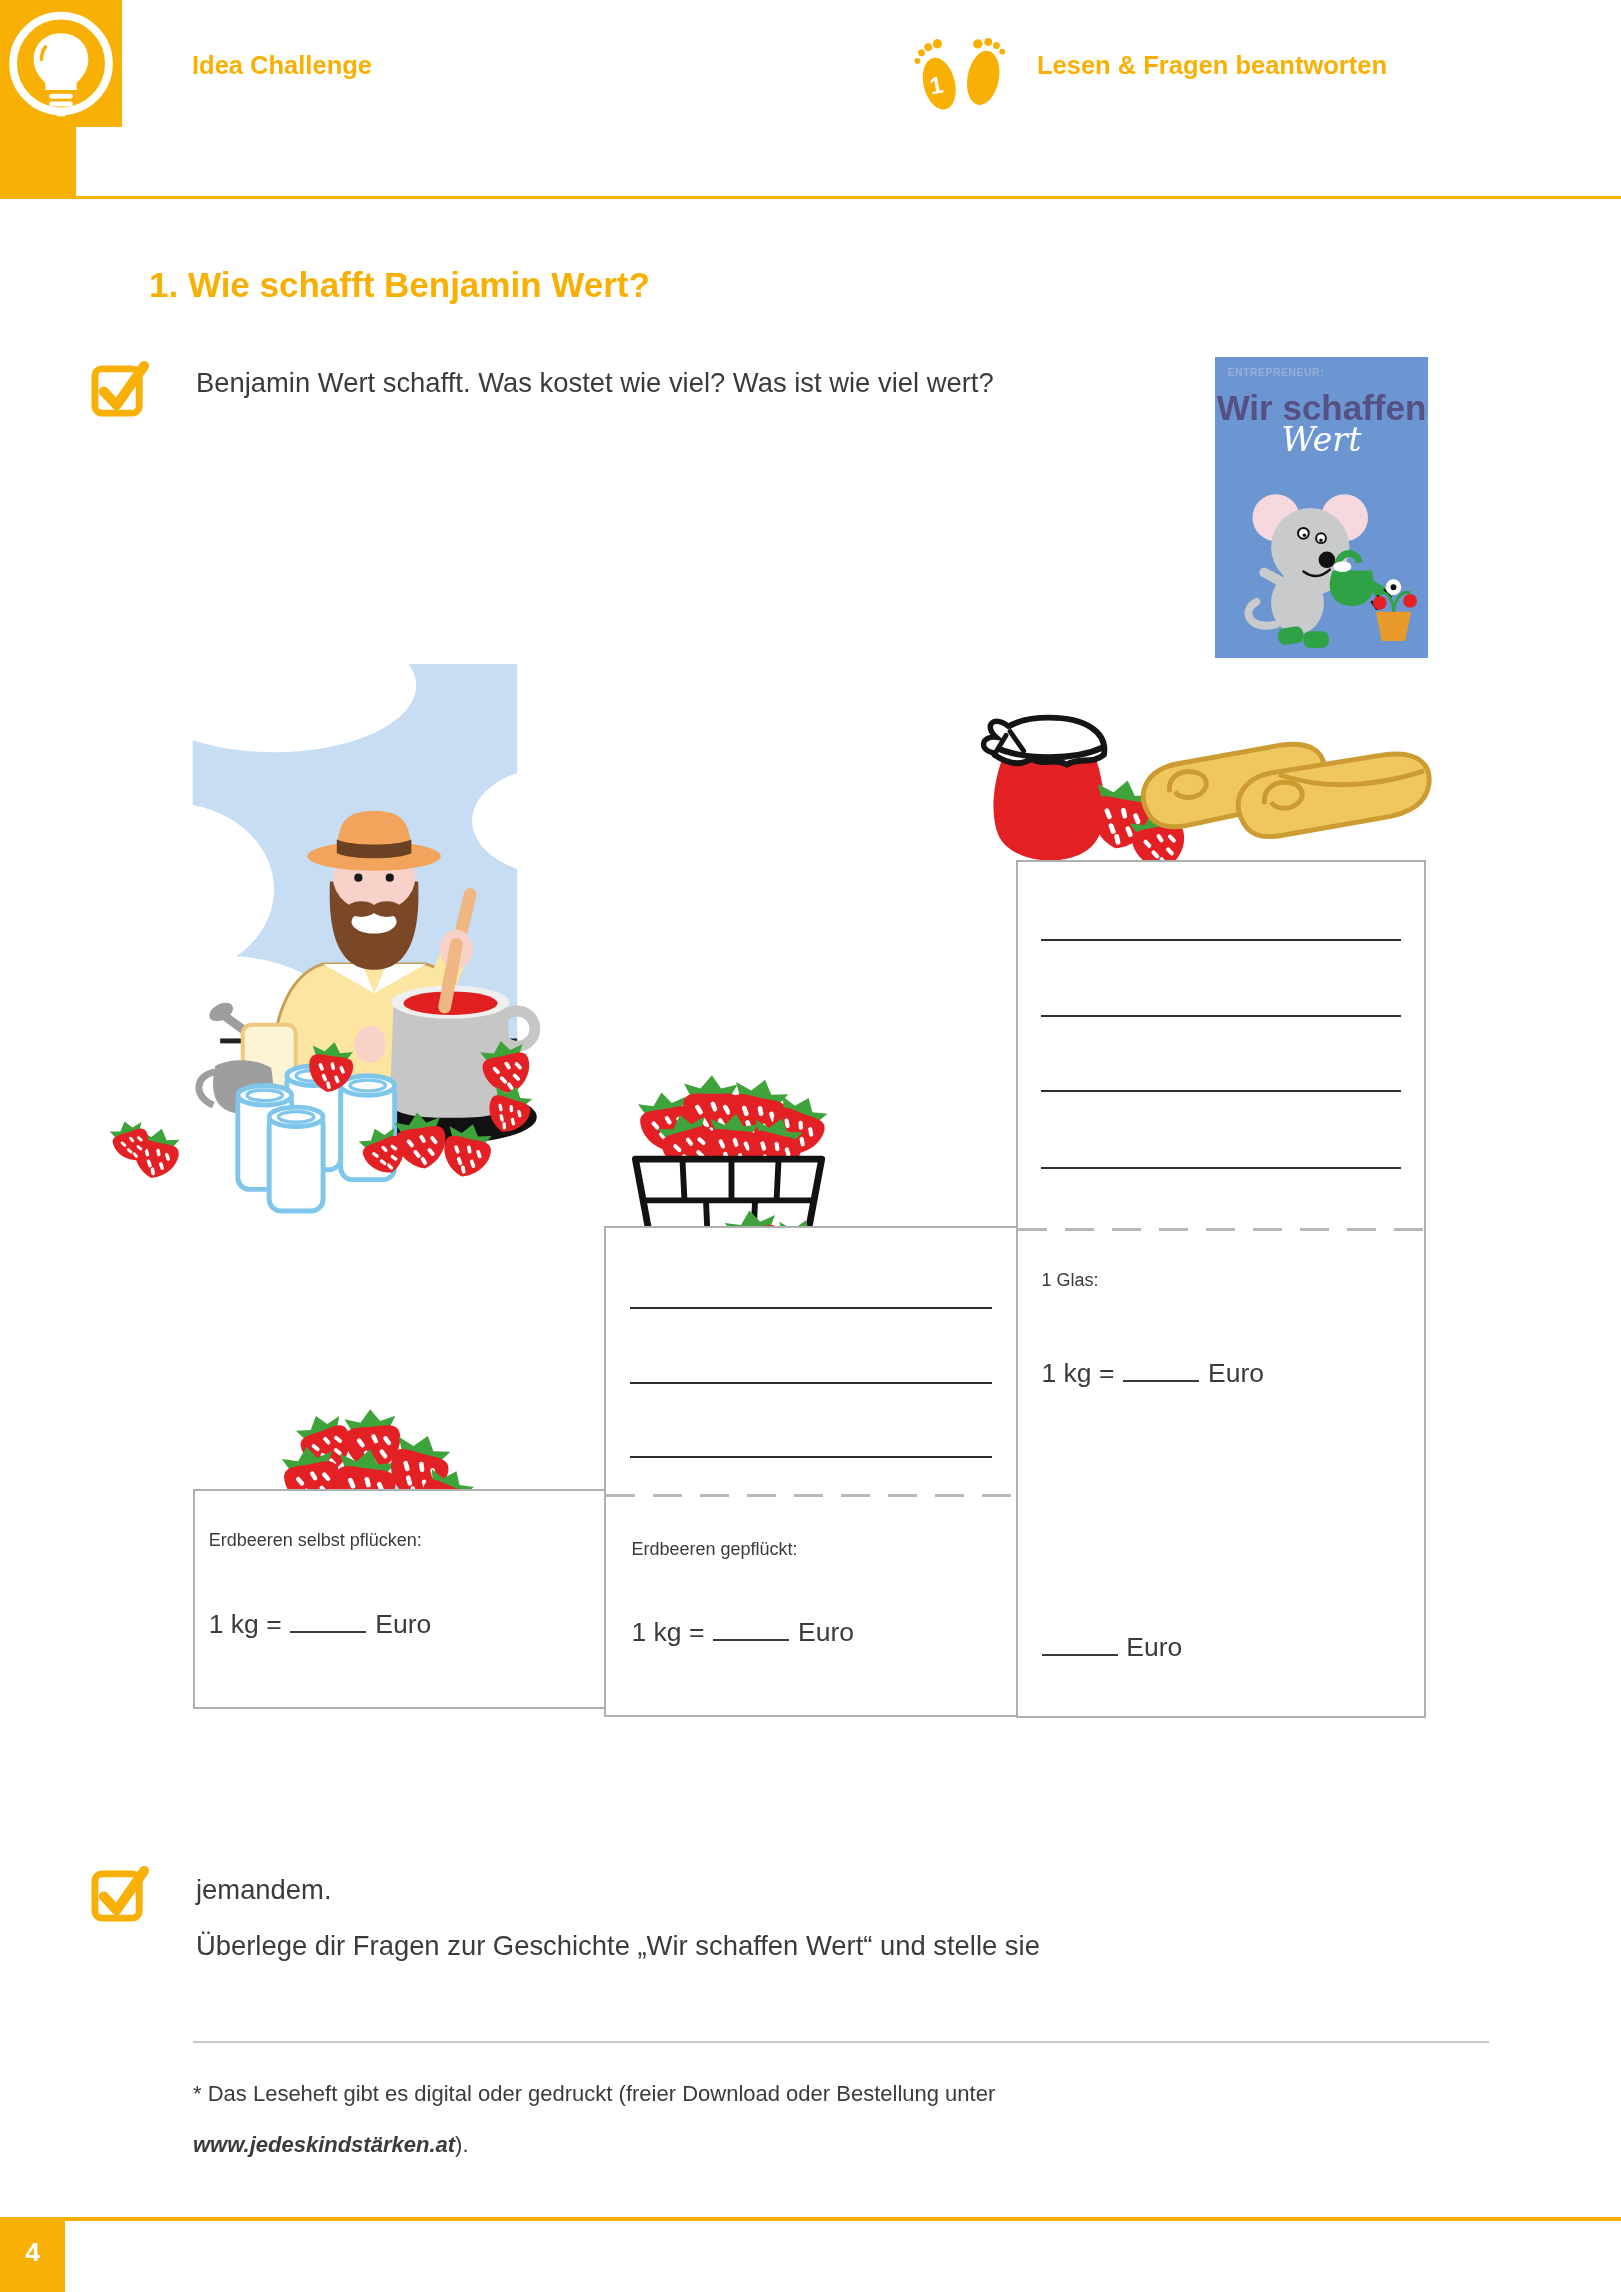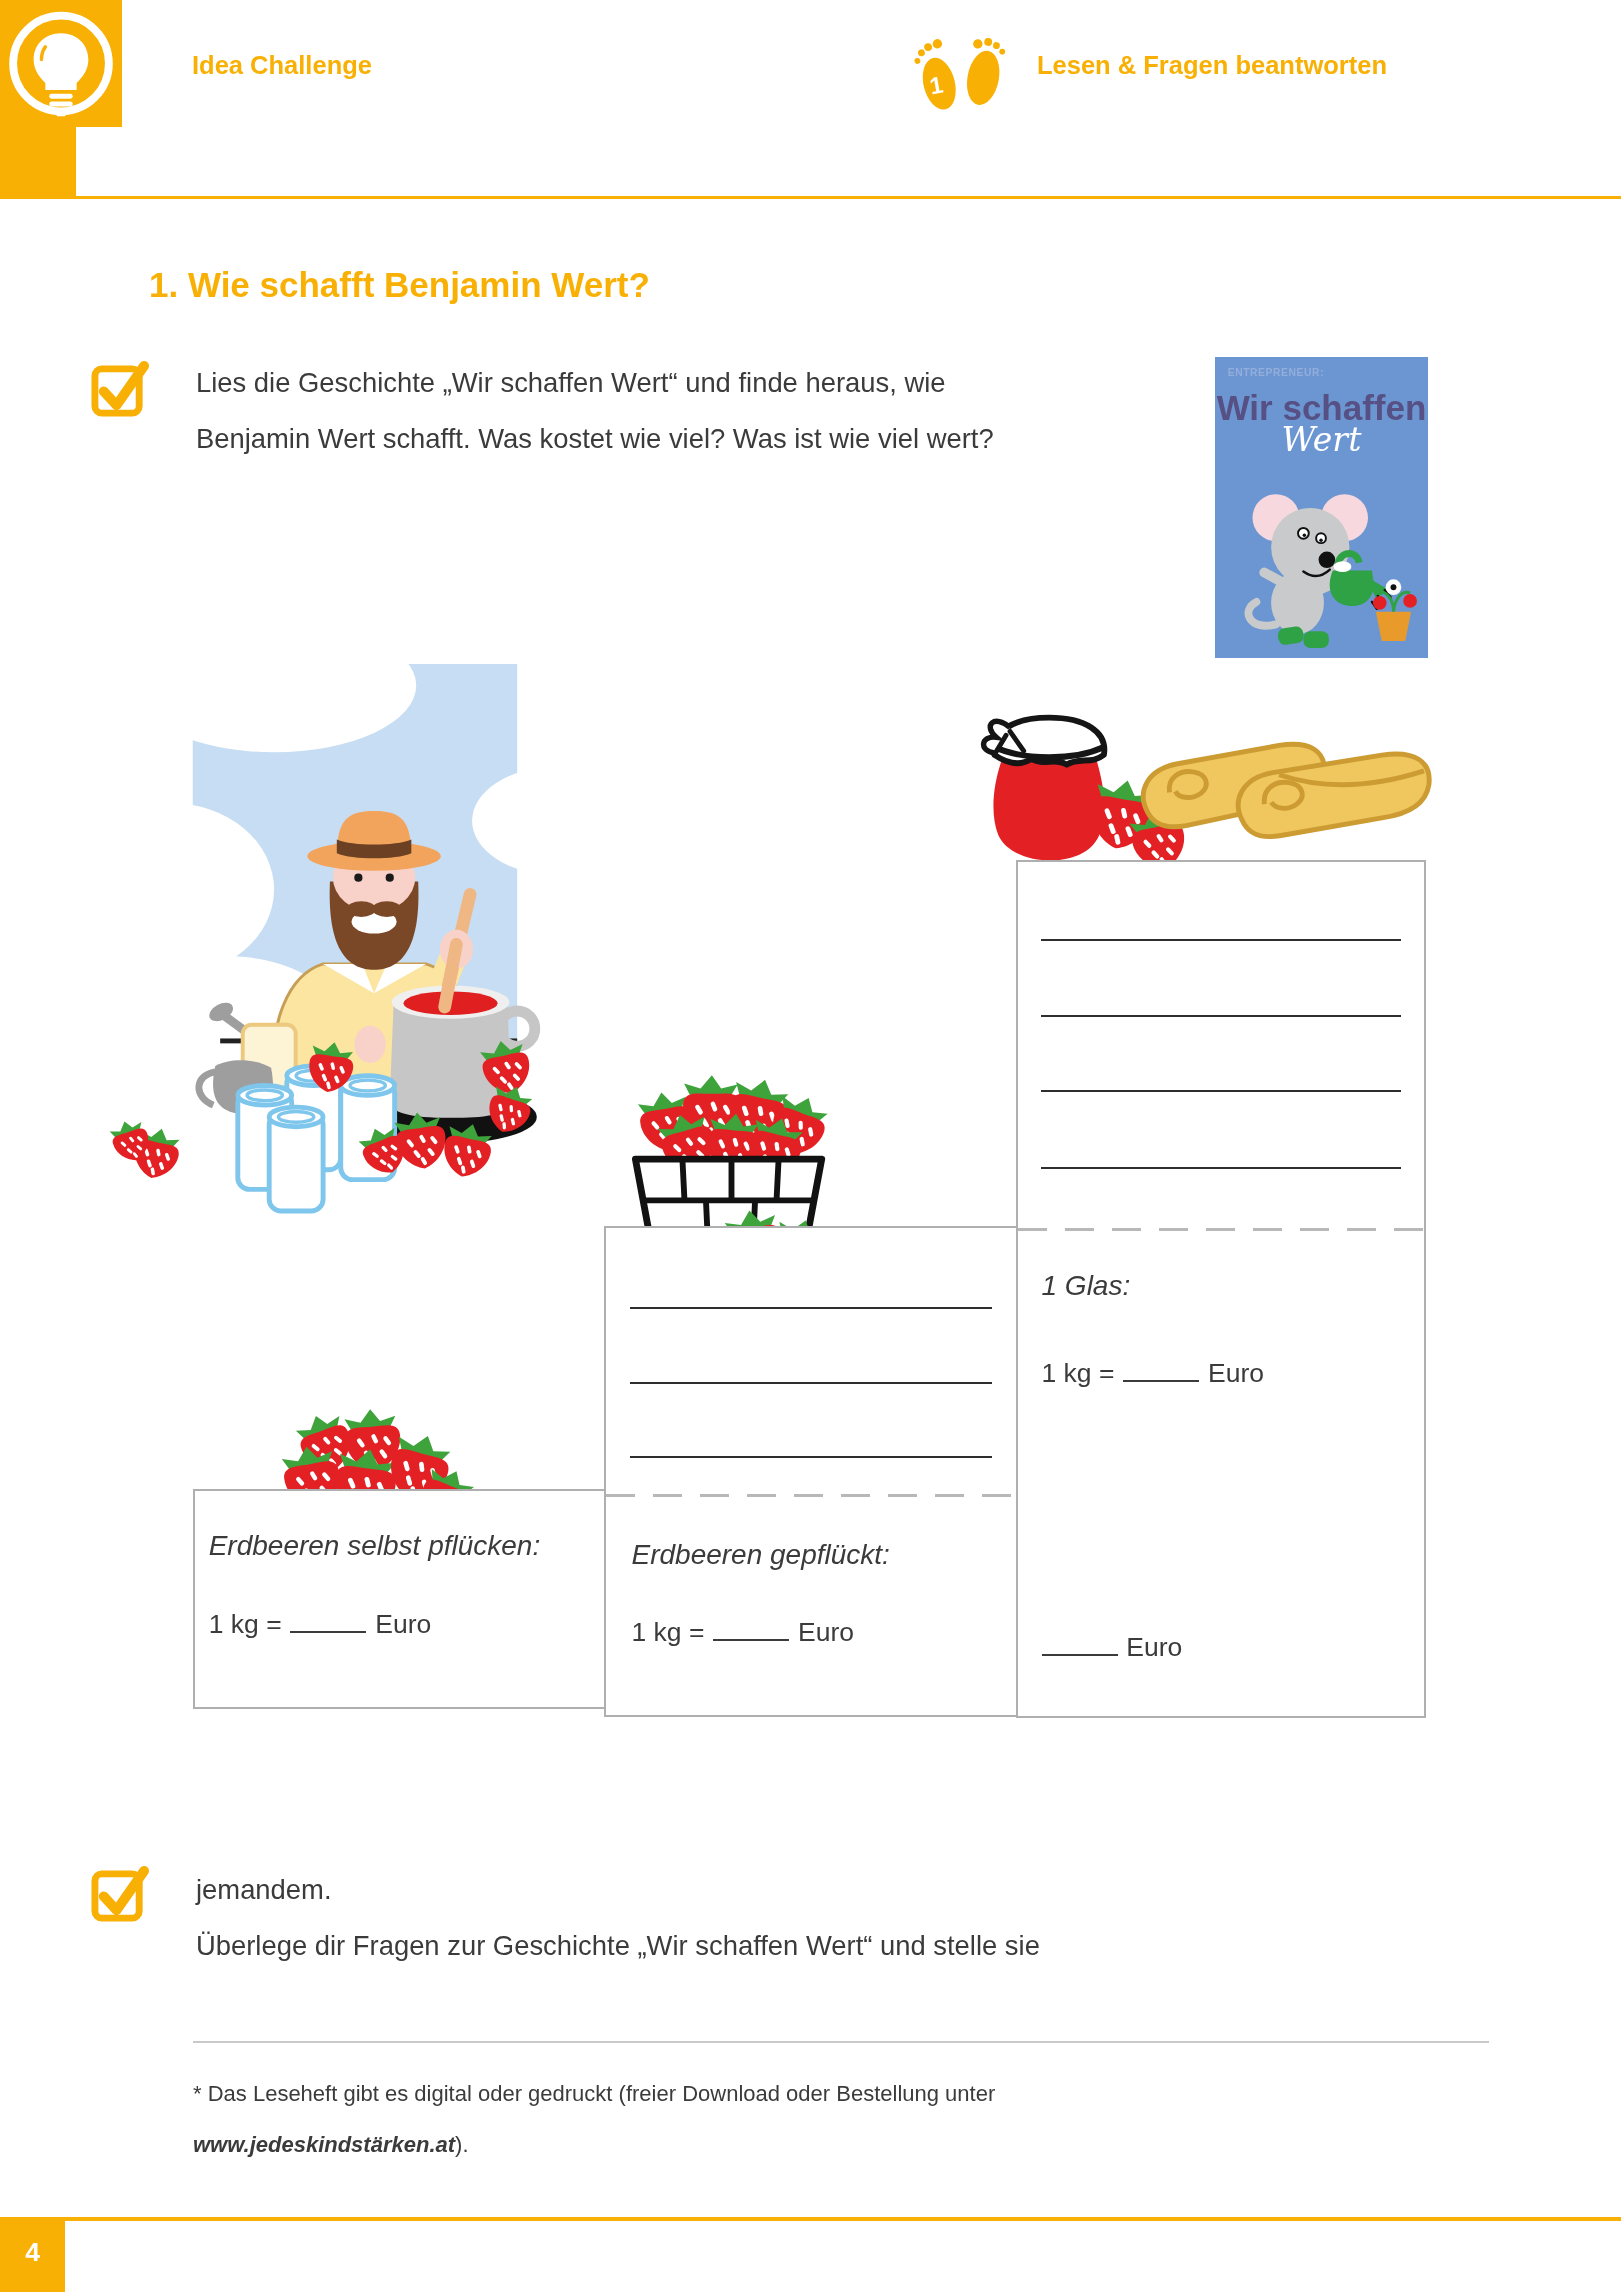--- a/index.html
+++ b/index.html
@@ -7,21 +7,21 @@
     width:1621px; height:2293px; position:relative; background:#fff;
     font-family:"Liberation Sans", sans-serif; color:#3B3B3B; overflow:hidden;
   }
   .abs { position:absolute; }
   .accent-bg { background:#F8B005; }
   .hdr-label { font-size:25.5px; font-weight:bold; color:#F8B005; white-space:nowrap; }
   .page-title { font-size:35px; font-weight:bold; color:#F8B005; white-space:nowrap; }
   .body-text { font-size:27.4px; line-height:56px; white-space:nowrap; }
   .box { position:absolute; border:2px solid #AFAFAF; background:#fff; box-sizing:border-box; }
   .noright { border-right:none; }
-  .box-label { position:absolute; font-size:28px; white-space:nowrap;font-style:italic; }
+  .box-label { position:absolute; font-size:18px; white-space:nowrap; }
   .wline { position:absolute; border-top:2.5px solid #2E2E2E; height:0; }
   .dashline { position:absolute; height:2.9px;
     background:repeating-linear-gradient(90deg,#B8B8B8 0 29px, transparent 29px 47px); }
   .price { position:absolute; font-size:26.5px; white-space:nowrap; }
   .blank { display:inline-block; width:76px; height:23.5px; border-bottom:2.5px solid #3B3B3B;
     margin:0 8.8px; vertical-align:baseline; }
   .cover { position:absolute; background:#6C96D2; overflow:hidden; }
   .cover-kicker { position:absolute; left:12.7px; top:9.8px; font-size:10.3px; font-weight:bold;
     color:#94AEDC; letter-spacing:0.6px; }
   .cover-t1 { position:absolute; left:0; right:0; top:31px; font-size:35px; font-weight:bold;
@@ -88,21 +88,20 @@
 </svg>
 <div class="abs hdr-label" style="left:1037px;top:51px;">Lesen &amp; Fragen beantworten</div>
 <div class="abs accent-bg" style="left:0;top:196px;width:1621px;height:2.9px;"></div>
 
 <div class="abs page-title" style="left:149px;top:265px;">1. Wie schafft Benjamin Wert?</div>
 
 <svg class="abs" style="left:90px;top:359px;" width="61" height="61" viewBox="0 0 62 62">
   <use href="#g-check"></use>
 </svg>
 <div class="abs body-text" style="left:196px;top:355px;">
-  <div>Lies die Geschichte „Wir schaffen Wert“ und finde heraus, wie</div>
   <div>Benjamin Wert schafft. Was kostet wie viel? Was ist wie viel wert?</div>
 </div>
 
 <div class="cover" style="left:1215px;top:357px;width:213px;height:301px;">
   <div class="cover-kicker">ENTREPRENEUR:</div>
   <div class="cover-t1">Wir schaffen</div>
   <div class="cover-t2">Wert</div>
   <svg class="abs" style="left:13.7px;top:135px;" width="186" height="162" viewBox="0 0 190 165">
     <circle cx="48" cy="26" r="24" fill="#F7D8DE"></circle>
     <circle cx="118" cy="26" r="24" fill="#F7D8DE"></circle>

